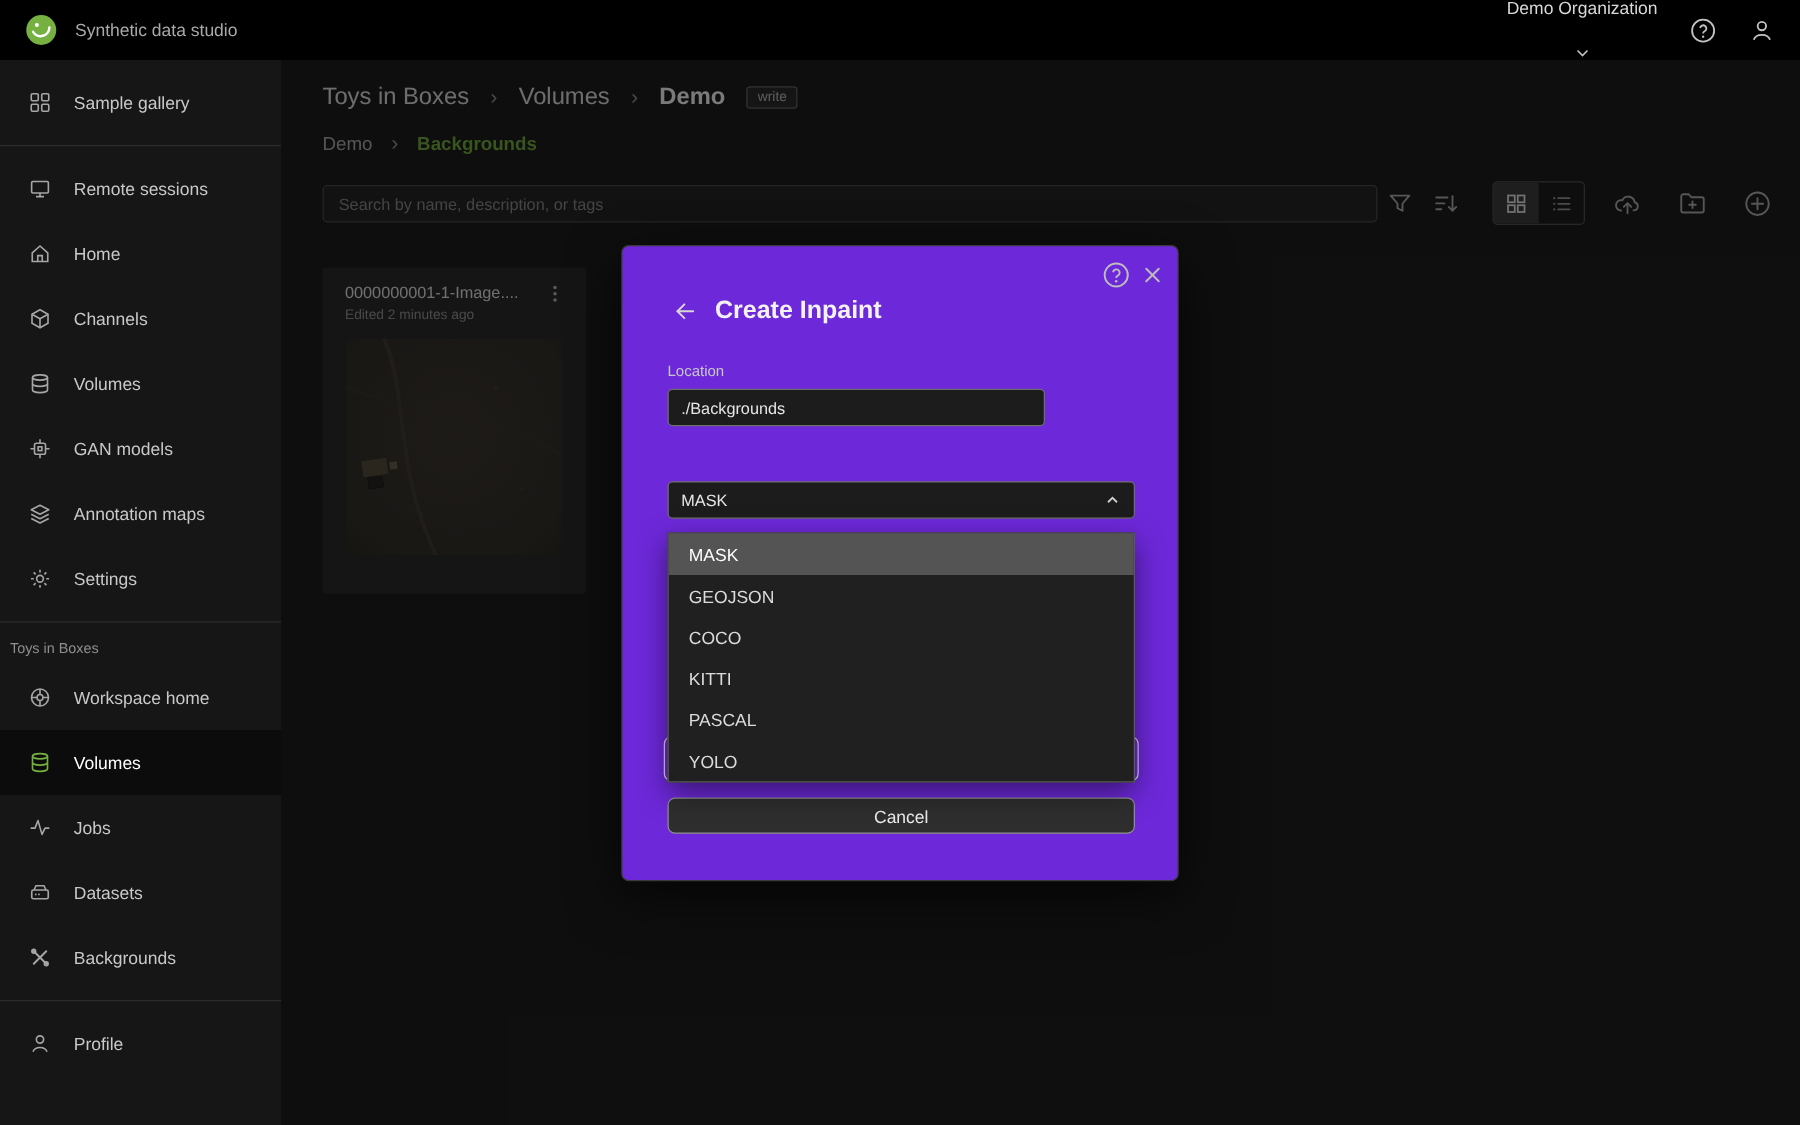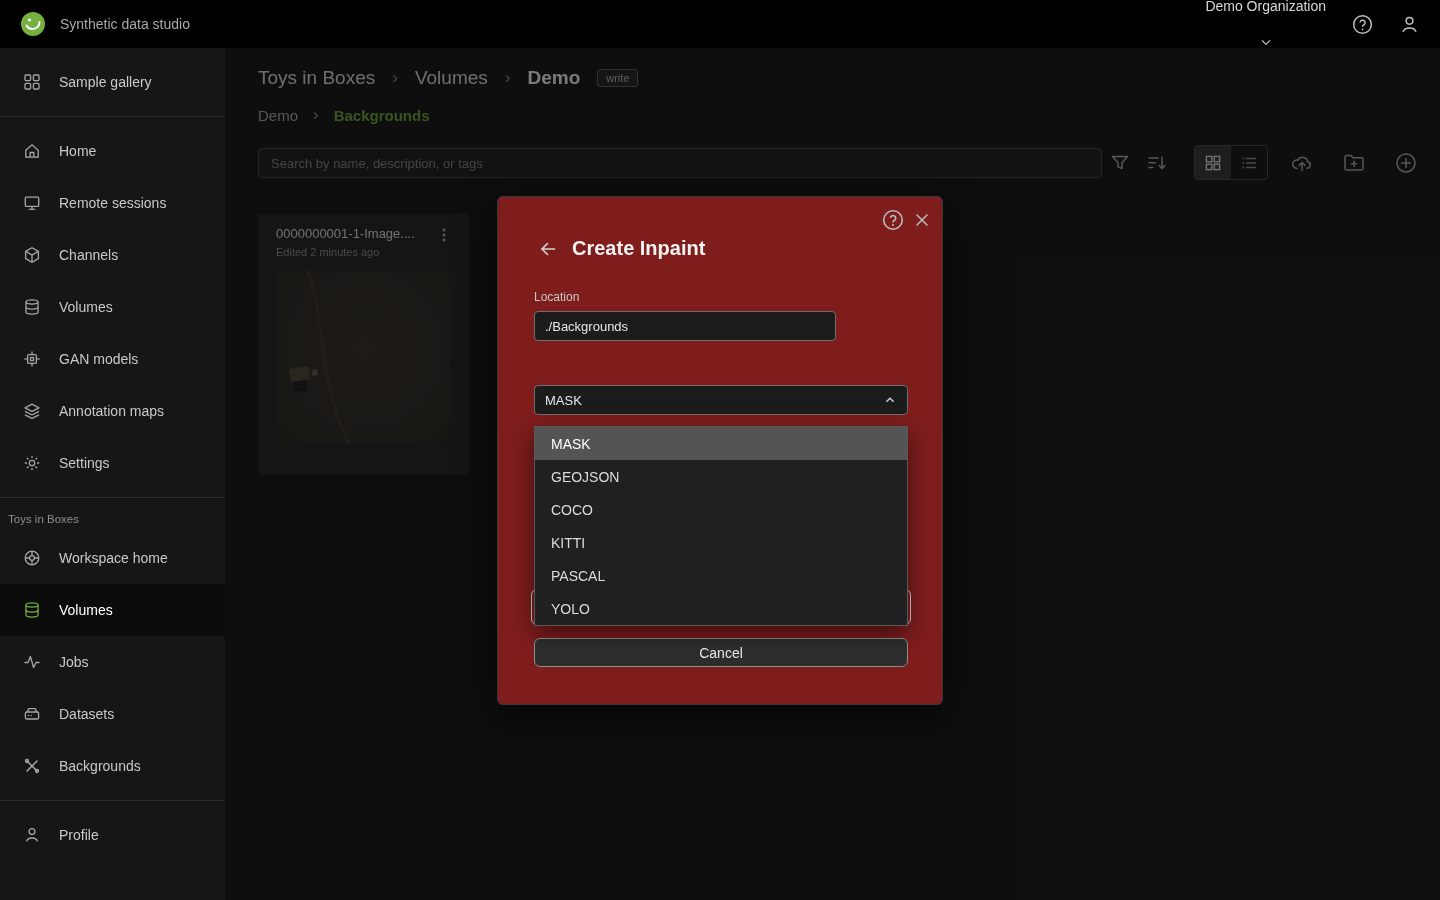--- a/index.html
+++ b/index.html
@@ -58,21 +58,21 @@
 
   .card { position:absolute; left:33px; top:166px; width:211px; height:261px; background:#2d2d2d;
           border-radius:3px; padding:12px 18px; z-index:1; }
   .card-head { display:flex; justify-content:space-between; align-items:flex-start; }
   .card-title { font-size:13px; color:#e9e9e9; width:160px; white-space:nowrap; overflow:hidden; text-overflow:ellipsis; }
   .card-sub { font-size:11px; color:#9a9a9a; margin-top:5px; }
   .kebab { color:#bdbdbd; cursor:pointer; margin-top:1px; }
   .thumb { margin-top:13px; width:173px; height:173px; margin-left:auto; margin-right:auto; display:block; }
 
   
-  .modal { position:absolute; left:272px; top:148px; width:446px; height:509px; background:#7f1d1d;
+  .modal { position:absolute; left:272px; top:148px; width:446px; height:509px; background:#6d28d9;
            border:1px solid #3a3a3a; border-radius:6px; box-shadow:0 12px 42px rgba(0,0,0,.65); z-index:10; }
   .modal-corner { position:absolute; top:12px; width:22px; height:22px; color:#bdbdbd; cursor:pointer; }
   .m-help { left:384px; } .m-close { left:413px; }
   .m-back { position:absolute; left:40px; top:42px; width:20px; height:20px; color:#d6d6d6; cursor:pointer; }
   .m-title { position:absolute; left:74px; top:40px; font-size:20px; font-weight:700; color:#f2f2f2; }
   .m-label { position:absolute; left:36px; font-size:12px; color:#c7c7c7; }
   .lbl-loc { top:93px; } .lbl-type { top:167px;margin-top:20px; }
   .m-input { position:absolute; left:36px; width:302px; height:30px; background:#1c1c1c;
              border:1px solid #6e6e6e; border-radius:4px; color:#e6e6e6; font-size:13px; padding:0 10px;
              outline:none; font-family:"Liberation Sans", sans-serif; }
@@ -146,36 +146,36 @@
       </svg>
     </span>
     <span class="side-label">Sample gallery</span>
   </div>
 
   <div class="divider"></div>
 
   <div class="side-item">
     <span class="icon">
       <svg width="18" height="18" viewBox="0 0 18 18" stroke="currentColor" stroke-width="1.3" fill="none">
-        <path d="M2.8 8.3 L9 2.8 L15.2 8.3 V15.2 H2.8 Z"></path>
-          <path d="M7.2 15.2 V10.5 H10.8 V15.2"></path>
-      </svg>
-    </span>
-    <span class="side-label">Home</span>
-  </div>
-
-  <div class="side-item">
-    <span class="icon">
-      <svg width="18" height="18" viewBox="0 0 18 18" stroke="currentColor" stroke-width="1.3" fill="none">
         <rect x="2.3" y="3.2" width="13.4" height="9.2" rx="1"></rect>
           <line x1="9" y1="12.4" x2="9" y2="15"></line>
           <line x1="5.8" y1="15.3" x2="12.2" y2="15.3"></line>
       </svg>
     </span>
     <span class="side-label">Remote sessions</span>
+  </div>
+
+  <div class="side-item">
+    <span class="icon">
+      <svg width="18" height="18" viewBox="0 0 18 18" stroke="currentColor" stroke-width="1.3" fill="none">
+        <path d="M2.8 8.3 L9 2.8 L15.2 8.3 V15.2 H2.8 Z"></path>
+          <path d="M7.2 15.2 V10.5 H10.8 V15.2"></path>
+      </svg>
+    </span>
+    <span class="side-label">Home</span>
   </div>
 
   <div class="side-item">
     <span class="icon">
       <svg width="18" height="18" viewBox="0 0 18 18" stroke="currentColor" stroke-width="1.3" fill="none">
         <path d="M9 1.8 L15.4 5.4 V12.6 L9 16.2 L2.6 12.6 V5.4 Z"></path>
           <path d="M2.6 5.4 L9 9 L15.4 5.4"></path>
           <line x1="9" y1="9" x2="9" y2="16.2"></line>
       </svg>
     </span>

